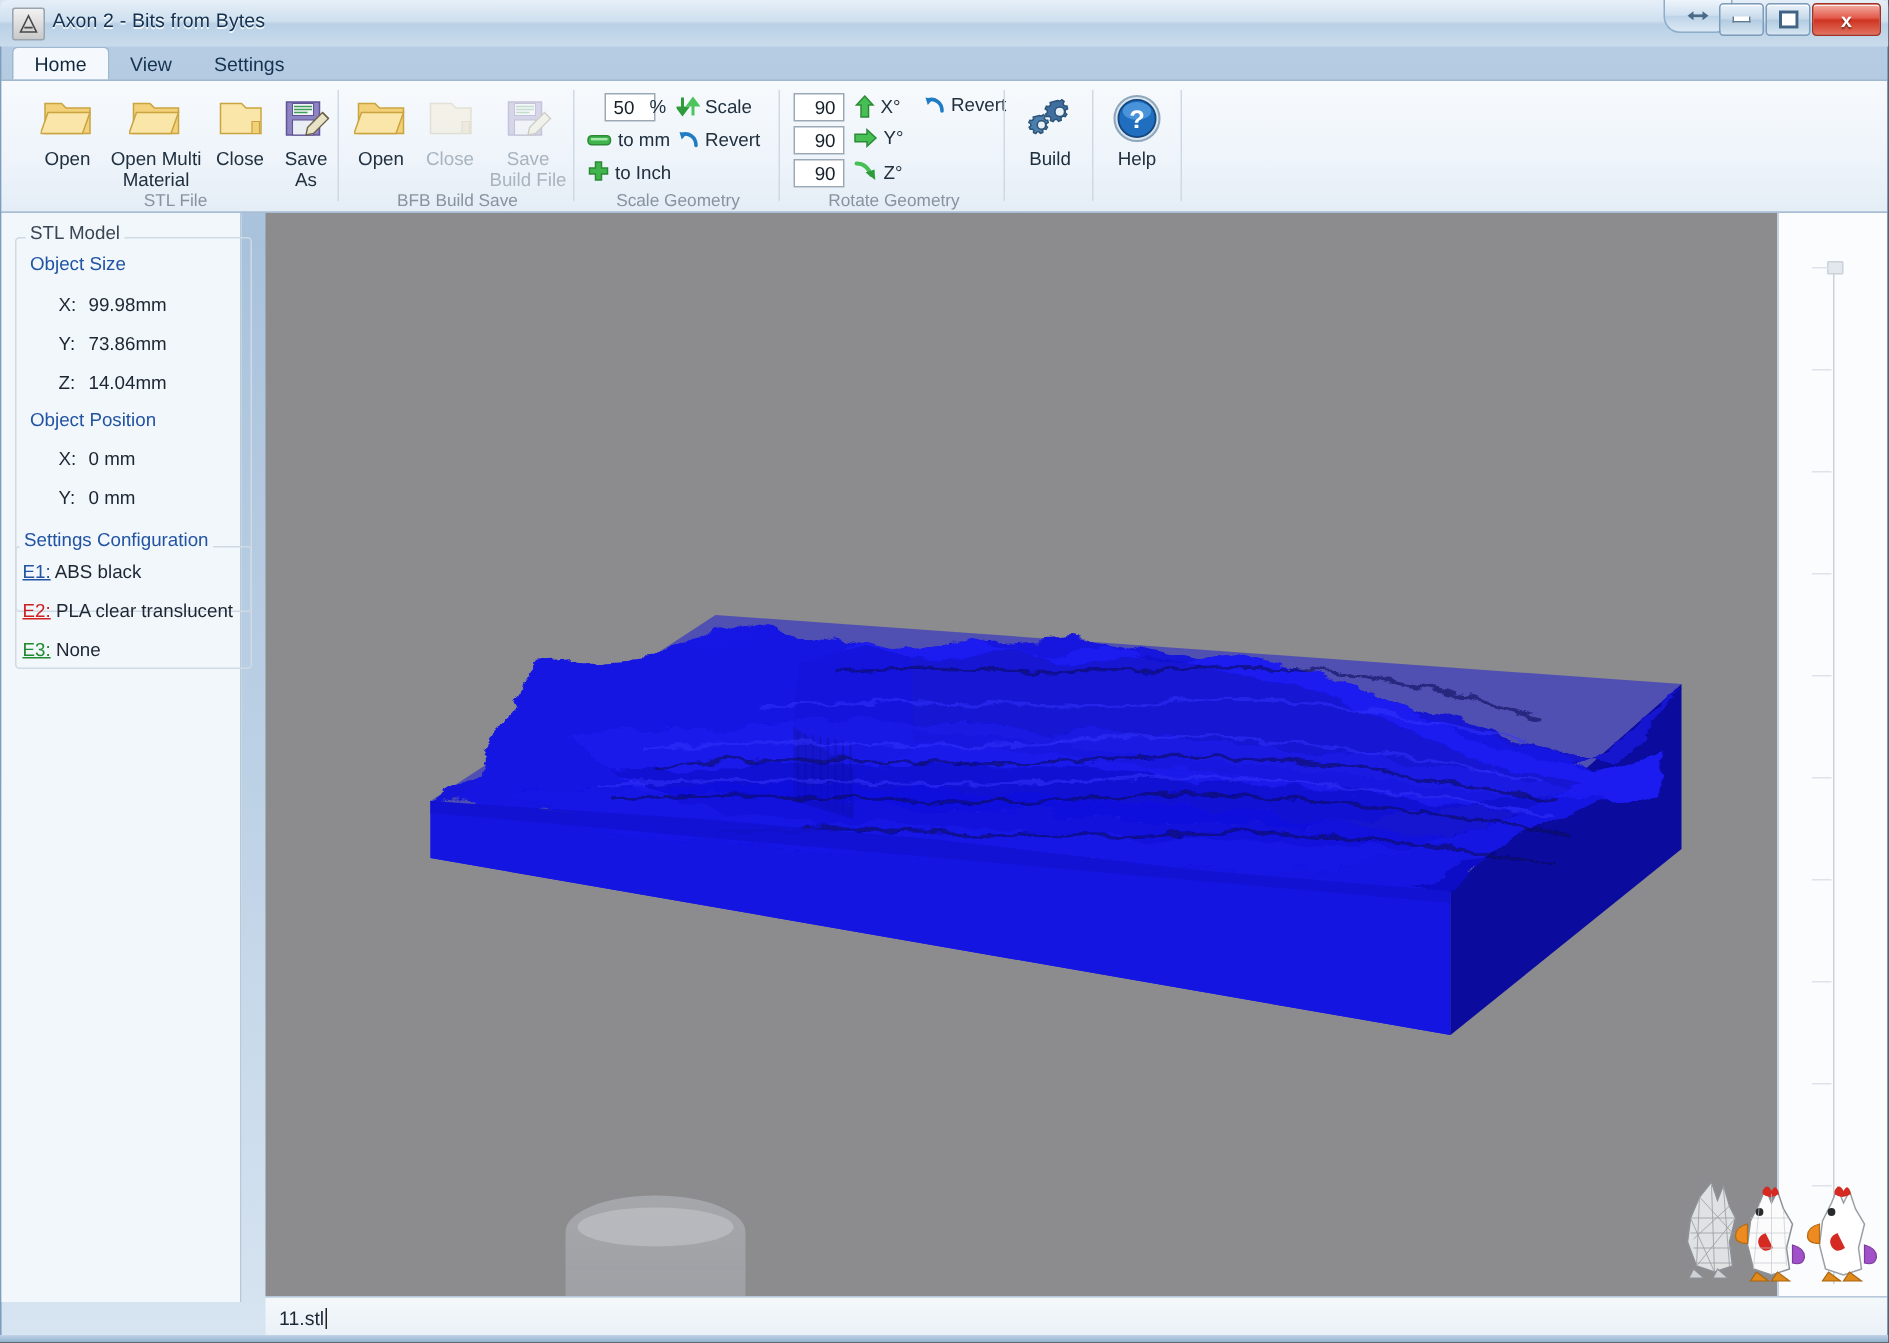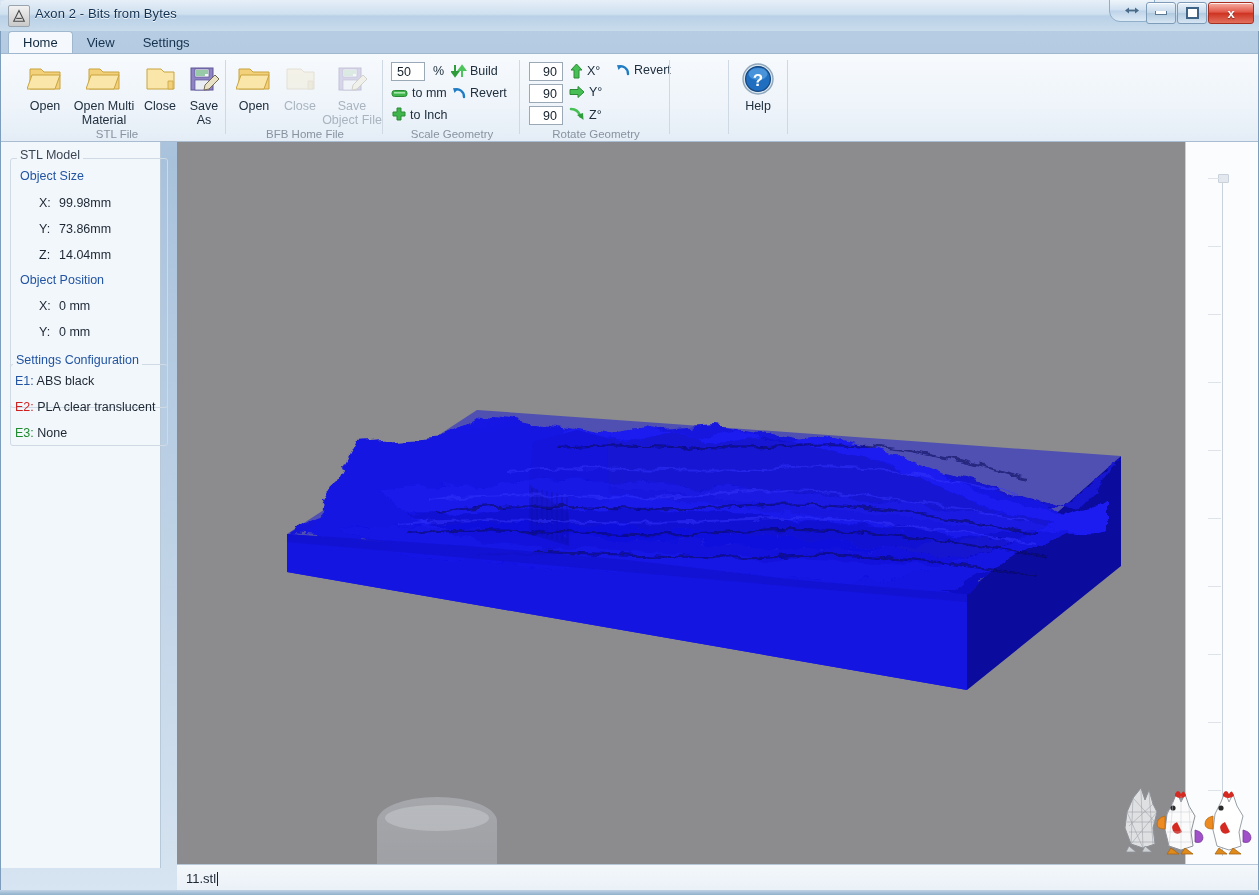--- a/index.html
+++ b/index.html
@@ -116,21 +116,21 @@
     position:absolute;left:9px;width:158px;
     border:1px solid #cfdae5;border-radius:3px;background:transparent;
     box-sizing:border-box;
   }
   .gcap{
     position:absolute;left:16px;font-size:12.5px;background:#f2f7fb;padding:0 3px;
     color:#3b4654;
   }
   .gcap.blue{color:#2254a3;}
   .prow{position:absolute;font-size:12.5px;color:#1d2733;white-space:nowrap;}
-  .ekey{font-weight:normal;}
+  .ekey{font-weight:normal;text-decoration:underline;}
   .ekey.e1{color:#2254a3;}
   .ekey.e2{color:#cf2020;}
   .ekey.e3{color:#1f8a2f;}
 
   
   .viewport{
     position:absolute;left:177px;top:142px;width:1008px;height:722px;
     background:#8c8c8f;overflow:hidden;
   }
   .ghost-cyl{
@@ -303,36 +303,36 @@
             <rect x="8" y="6" width="14" height="8" fill="#f6f8fb" stroke="#8d86b0" stroke-width=".7"></rect>
             <rect x="9" y="7.5" width="12" height="1" fill="#86bd93"></rect>
             <rect x="9" y="9.5" width="12" height="1" fill="#86bd93"></rect>
             <rect x="9" y="11.5" width="9" height="1" fill="#86bd93"></rect>
             <rect x="8" y="17" width="14" height="10" fill="#eef1f5" stroke="#8d86b0" stroke-width=".7"></rect>
             <path d="M18 22 L28 12 L32 16 L22 26 L17 27 Z" fill="#efebd9" stroke="#9b9versus" stroke-width=".9"></path>
             <path d="M18 22 L28 12 L32 16 L22 26 L17 27 Z" fill="#efebd9" stroke="#a49c84" stroke-width=".9"></path>
           </svg>
         </span>
         <span>Save</span>
-        <span>Object File</span>
-      </div>
-      <div class="glabel">BFB Home File</div>
+        <span>Build File</span>
+      </div>
+      <div class="glabel">BFB Build Save</div>
     </div>
     <div class="rsep" style="left:381px;"></div>
 
     <div class="rgroup" style="left:386px;width:130px;">
-      <input class="numfield l" style="left: 4px; top: 8px;" value="50">
+      <input class="numfield l" style="left: 16px; top: 8px;" value="50">
       <div class="smalllbl" style="left:46px;top:10px;">%</div>
 
       <div class="smrow" style="left:64px;top:10px;">
         <svg width="16" height="14" viewBox="0 0 16 14">
           <path d="M4 1 v8 M4 12 l-3-4 h6 z" stroke="#2f9c3c" stroke-width="2" fill="#2f9c3c"></path>
           <path d="M11 13 v-8 M11 2 l-3 4 h6 z" stroke="#4ec45c" stroke-width="2" fill="#4ec45c"></path>
         </svg>
-        <span>Build</span>
+        <span>Scale</span>
       </div>
 
       <div class="smrow" style="left:4px;top:32px;">
         <svg width="18" height="12" viewBox="0 0 18 12">
           <rect x="1" y="3.5" width="15" height="6" rx="2.5" fill="#3fb54c" stroke="#2c8a36" stroke-width="1"></rect>
           <rect x="3" y="5" width="11" height="1.6" fill="#a8e6ae"></rect>
         </svg>
         <span>to mm</span>
       </div>
 
@@ -385,20 +385,37 @@
           <path d="M2 2 C7 2 10 5 11.5 9.5" stroke="#46c055" stroke-width="2.6" fill="none" stroke-linecap="round"></path>
           <path d="M8 8 L14.5 13 L14 6 Z" fill="#2f9c3c"></path>
         </svg>
         <span>Z°</span>
       </div>
 
       <div class="glabel">Rotate Geometry</div>
     </div>
     <div class="rsep" style="left:668px;"></div>
 
+    <div class="rgroup" style="left:672px;width:54px;">
+      <div class="bigbtn" style="left:0;width:54px;">
+        <span class="ic">
+          <svg width="34" height="32" viewBox="0 0 34 32">
+            <g fill="#3f6f9e" stroke="#2d5478" stroke-width="1">
+              <path d="M22 4 l1.6 .5 1.3-1 1.5 1.2 -.7 1.5 .9 1.4 1.7 .1 .4 1.9 -1.5 .8 -.2 1.6 1.2 1.2 -1.1 1.6 -1.6-.4 -1.2 1.1 .2 1.7 -1.8 .7 -1-1.3 -1.6 .1 -1 1.4 -1.8-.8 .3-1.6 -1.1-1.2 -1.6 .3 -.9-1.7 1.3-1 -.1-1.6 -1.4-.9 .8-1.8 1.6 .3 1.2-1.1 -.3-1.6z"></path>
+            </g>
+            <circle cx="23.5" cy="11.5" r="3.2" fill="#e8f1f8" stroke="#2d5478" stroke-width="1"></circle>
+            <g fill="#4b7fb0" stroke="#2d5478" stroke-width="1">
+              <path d="M10 14 l1.4 .4 1.1-.9 1.3 1 -.6 1.3 .8 1.2 1.5 .1 .3 1.6 -1.3 .7 -.2 1.4 1 1 -.9 1.4 -1.4-.3 -1 .9 .2 1.5 -1.6 .6 -.8-1.1 -1.4 .1 -.9 1.2 -1.5-.7 .2-1.4 -1-1 -1.4 .2 -.7-1.4 1.1-.9 -.1-1.4 -1.2-.8 .7-1.5 1.4 .2 1-.9 -.2-1.4z"></path>
+            </g>
+            <circle cx="11.3" cy="20.3" r="2.8" fill="#e8f1f8" stroke="#2d5478" stroke-width="1"></circle>
+          </svg>
+        </span>
+        <span>Build</span>
+      </div>
+    </div>
     <div class="rsep" style="left:727px;"></div>
 
     <div class="rgroup" style="left:730px;width:54px;">
       <div class="bigbtn" style="left:0;width:54px;">
         <span class="ic">
           <svg width="34" height="34" viewBox="0 0 34 34">
             <circle cx="17" cy="17" r="15" fill="#d8e4ee" stroke="#8fa7bc" stroke-width="1.4"></circle>
             <circle cx="17" cy="17" r="12.4" fill="#1f6ec0" stroke="#14457d" stroke-width="1.2"></circle>
             <ellipse cx="17" cy="12" rx="9.5" ry="6" fill="#6ab2ef" opacity=".55"></ellipse>
             <text x="17" y="23.5" text-anchor="middle" font-family="Liberation Sans, sans-serif" font-size="17" font-weight="bold" fill="#ffffff">?</text>

